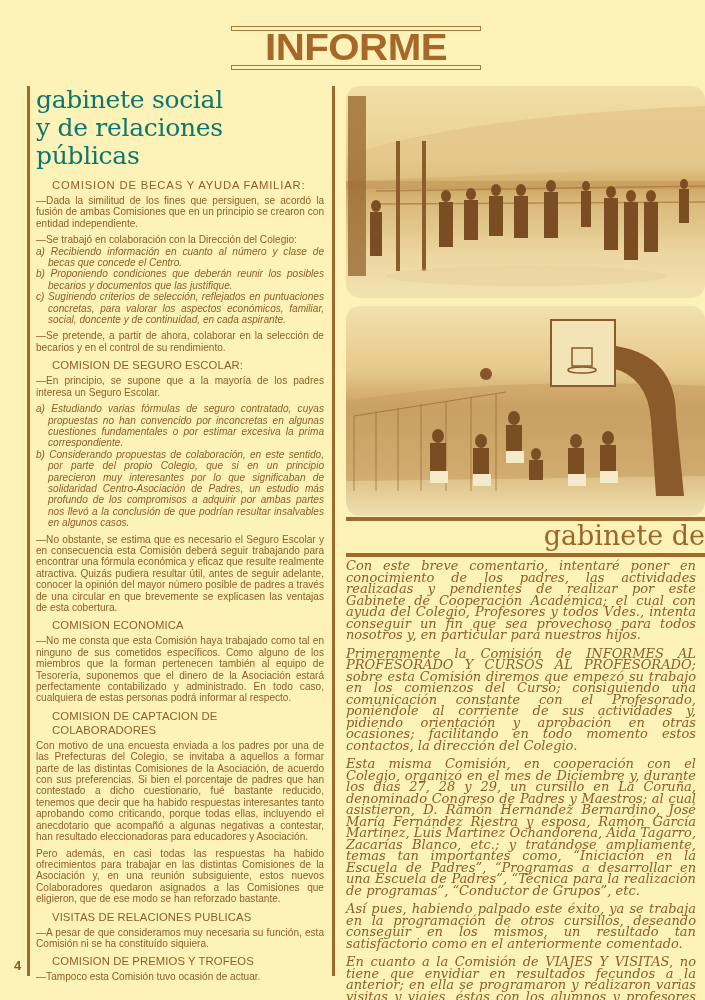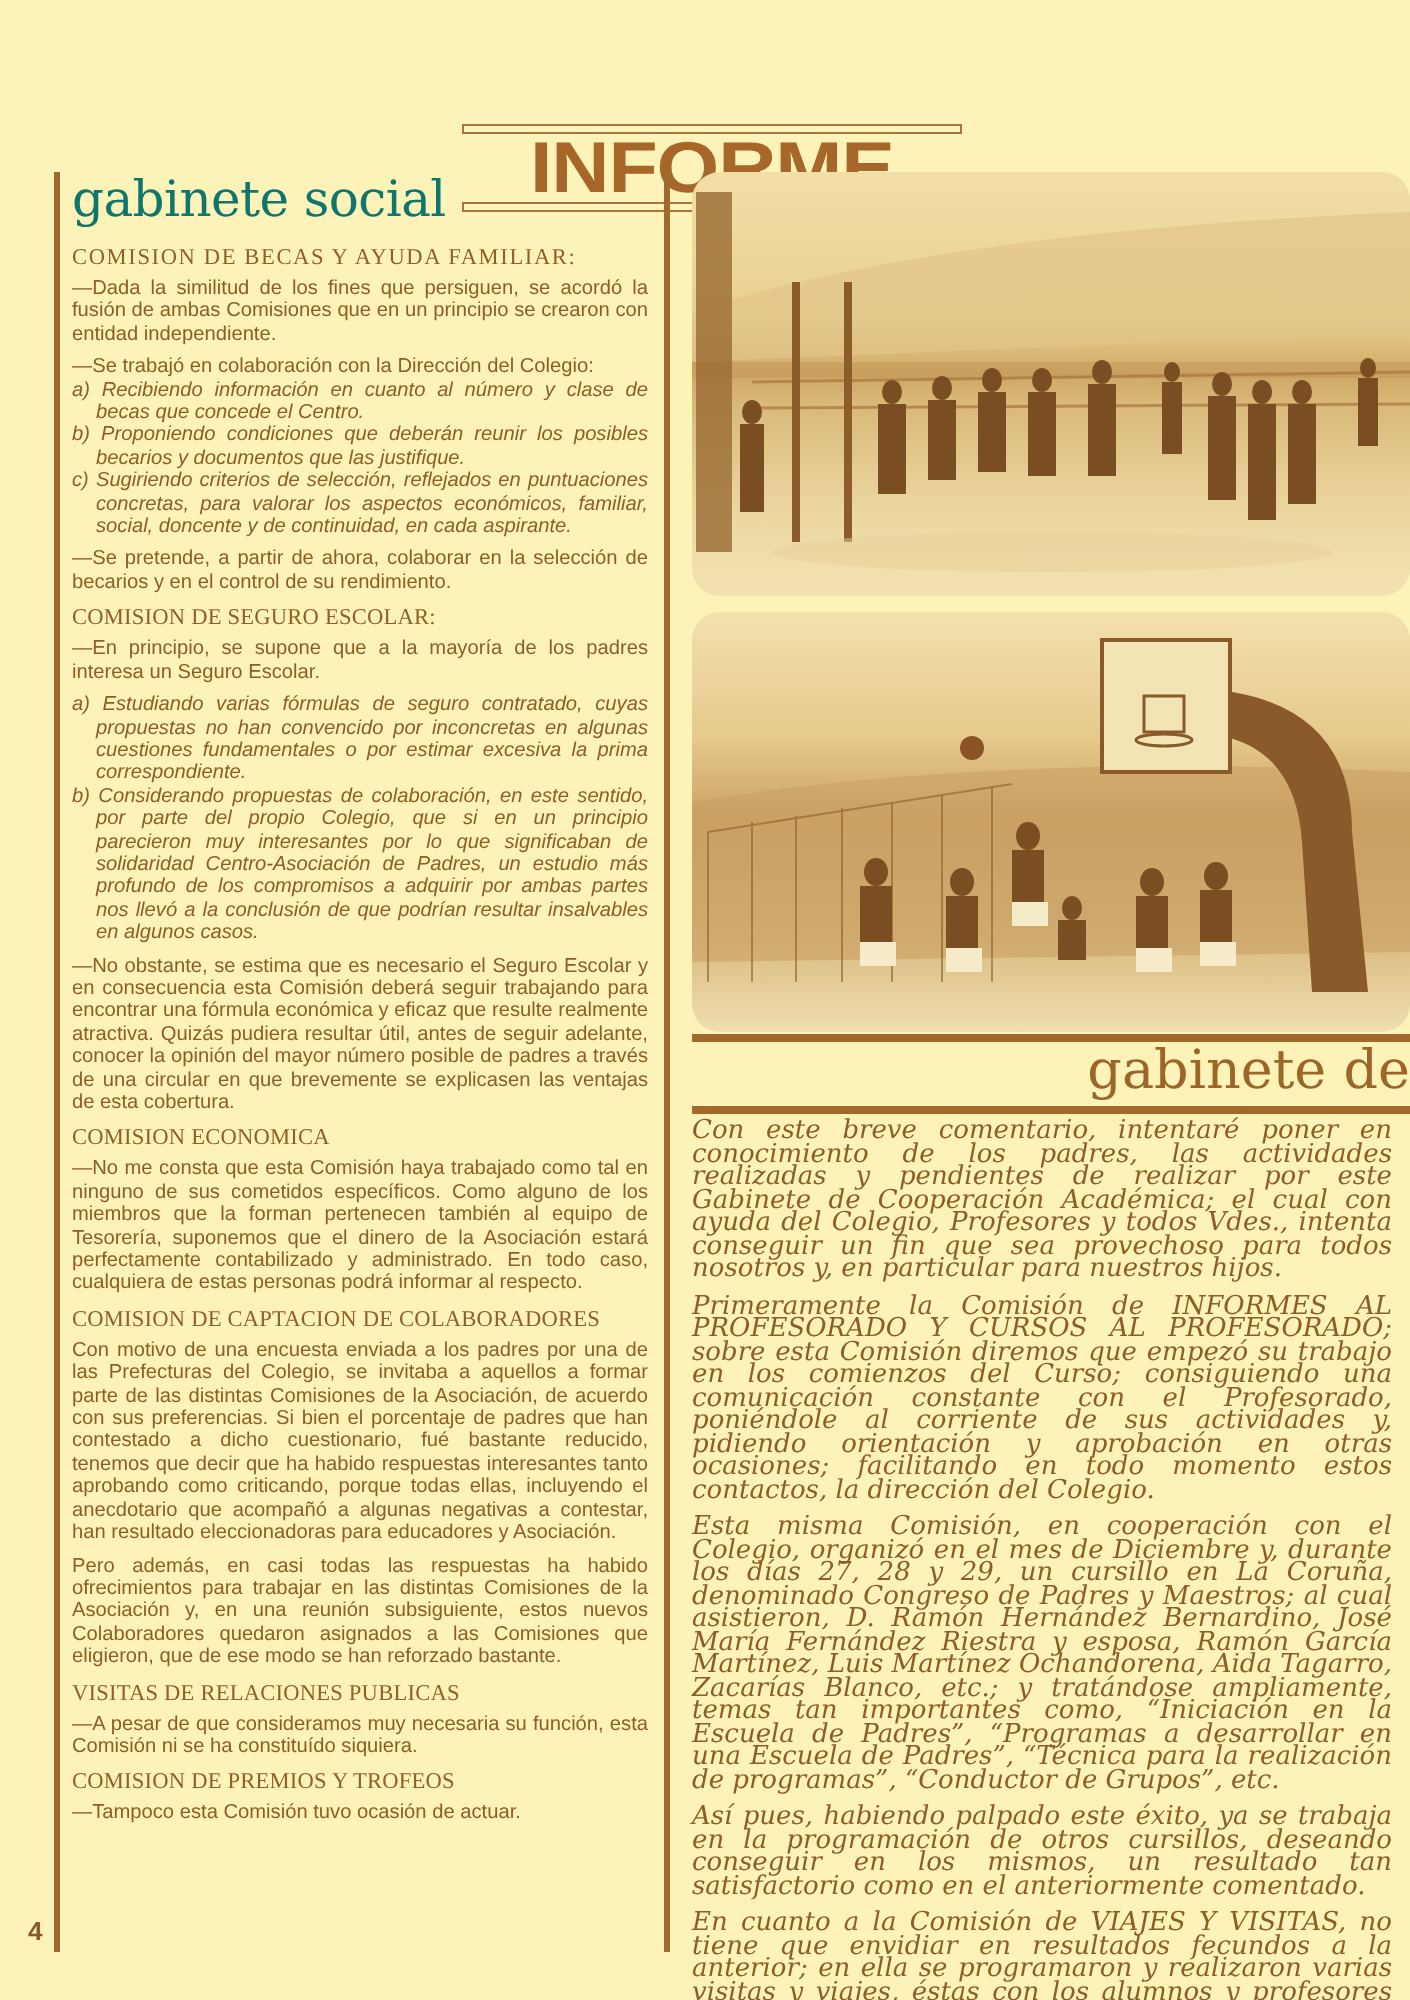--- a/index.html
+++ b/index.html
@@ -1,25 +1,25 @@
 <!DOCTYPE html>
 <html><head>
 <meta charset="utf-8">
 <style>
   html,body{margin:0;padding:0;}
   body{width:705px;height:1000px;background:#fdf3b8;position:relative;overflow:hidden;color:#8a5a22;font-family:"DejaVu Sans","Liberation Sans",sans-serif;}
-  .masthead{position:absolute;left:231px;top:26px;width:250px;height:44px;margin-top:36px;}
+  .masthead{position:absolute;left:231px;top:26px;width:250px;height:44px;}
   .masthead .rule{position:absolute;left:0;right:0;height:3px;border:1px solid #a8773c;background:#fdf3b8;}
   .masthead .rule.top{top:0;}
   .masthead .rule.bot{bottom:0;}
   .masthead .word{position:absolute;left:0;right:0;top:5px;text-align:center;font-family:"Liberation Sans",sans-serif;font-weight:bold;font-size:36px;line-height:34px;letter-spacing:-0.5px;color:#a8672a;transform:scaleX(1.12);}
   .leftcol{position:absolute;left:27px;top:86px;width:308px;height:890px;border-left:3px solid #a06a2c;border-right:3px solid #a06a2c;box-sizing:border-box;}
   .leftcol .inner{position:absolute;left:6px;right:8px;top:0;}
   .title{font-family:"DejaVu Serif","Liberation Serif",serif;color:#0f766e;font-size:25px;line-height:28px;font-weight:normal;margin:0 0 8px 0;letter-spacing:-0.3px;}
-  .sec-h{font-family:Liberation Serif, serif;font-size:11.3px;line-height:14px;color:#8f5f26;margin:3px 0 3px 0;letter-spacing:0.1px;}
+  .sec-h{font-family:Liberation Sans, sans-serif;font-size:11.3px;line-height:14px;color:#8f5f26;margin:3px 0 3px 16px;letter-spacing:0.1px;}
   .sec-h.wide{letter-spacing:0.8px;}
   p.t{margin:0 0 5px 0;font-family:Liberation Sans, sans-serif;font-size:10.1px;line-height:11.4px;text-align:justify;color:#8d5e24;}
   ol.alpha{list-style:none;margin:0 0 5px 0;padding:0;font-style:italic;}
   ol.alpha li{font-family:"Liberation Sans",sans-serif;font-size:10.1px;line-height:11.4px;text-align:justify;padding-left:12px;text-indent:-12px;color:#8d5e24;}
   .pagenum{position:absolute;left:14px;top:958px;font-family:"Liberation Sans",sans-serif;font-weight:bold;font-size:13px;color:#8a5a22;}
   .photo{position:absolute;border-radius:14px;overflow:hidden;}
   .photo1{left:346px;top:86px;width:359px;height:212px;background:linear-gradient(180deg,#f2dfa7 0%,#e8cf90 35%,#cfa865 48%,#d9b97a 55%,#ecd7a0 80%,#f3e2b1 100%);}
   .photo2{left:346px;top:306px;width:359px;height:210px;background:linear-gradient(180deg,#f3e1ae 0%,#e6c98c 30%,#caa062 50%,#d6b679 75%,#f0dfb0 100%);}
   .photo svg{position:absolute;left:0;top:0;width:100%;height:100%;}
   .rule-h{position:absolute;left:346px;width:359px;height:4px;background:#a06a2c;}
@@ -33,20 +33,21 @@
 <div class="masthead">
   <div class="rule top"></div>
   <div class="word">INFORME</div>
   <div class="rule bot"></div>
 </div>
 
 <div class="leftcol">
   <div class="inner">
     <h1 class="title">
       <span>gabinete social</span><br>
+      <span>y de relaciones públicas</span>
     </h1>
 
     <div>
       <div class="sec-h wide">COMISION DE BECAS Y AYUDA FAMILIAR:</div>
       <p class="t">—Dada la similitud de los fines que persiguen, se acordó la fusión de ambas Comisiones que en un principio se crearon con entidad independiente.</p>
       <p class="t" style="margin-bottom:0">—Se trabajó en colaboración con la Dirección del Colegio:</p>
       <ol class="alpha">
         <li>a) Recibiendo información en cuanto al número y clase de becas que concede el Centro.</li>
         <li>b) Proponiendo condiciones que deberán reunir los posibles becarios y documentos que las justifique.</li>
         <li>c) Sugiriendo criterios de selección, reflejados en puntuaciones concretas, para valorar los aspectos económicos, familiar, social, doncente y de continuidad, en cada aspirante.</li>

